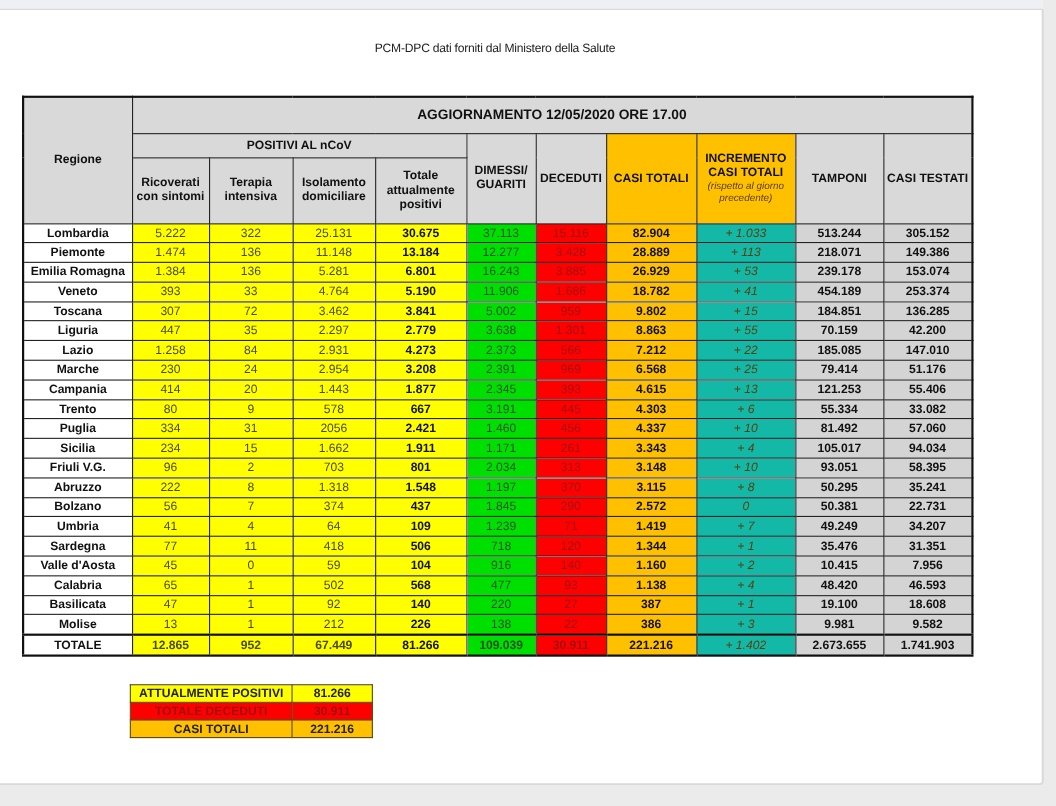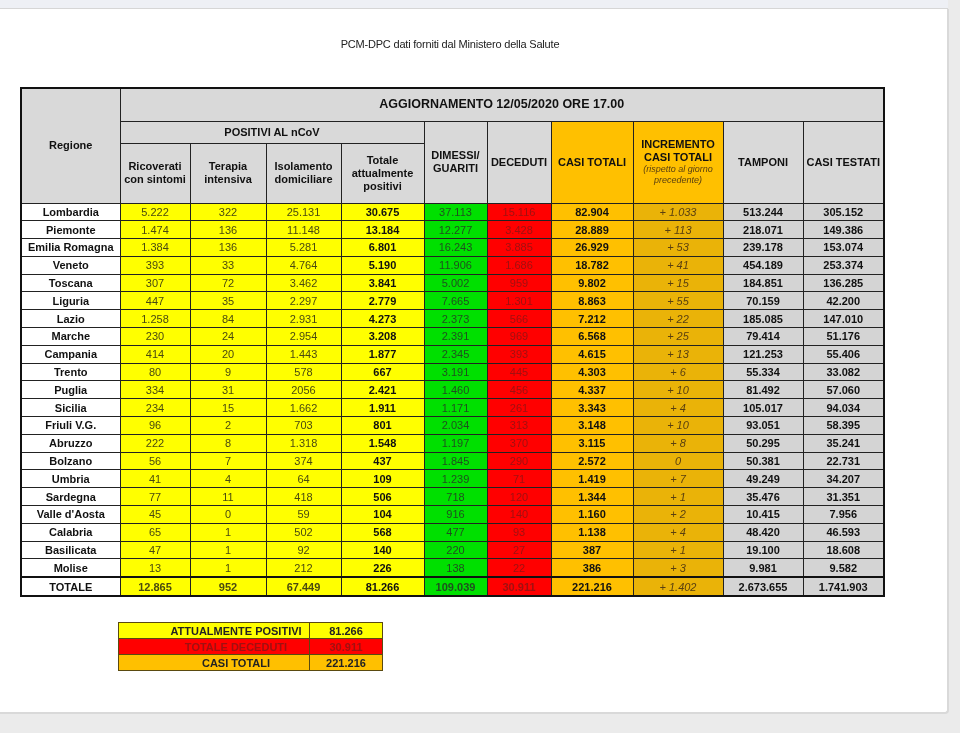--- a/index.html
+++ b/index.html
@@ -11,29 +11,29 @@
   table.main td, table.main th { border:1px solid #222; padding:0; text-align:center; overflow:hidden; white-space:nowrap; }
   table.main th { background:#d9d9d9; font-weight:bold; font-size:11px; line-height:13px; white-space:normal;margin-left:15px; }
   .outer { border:2px solid #111 !important; }
   tr.data td { height:16.8px; line-height:16px; }
   td.reg { background:#fff; font-weight:bold; }
   td.y { background:#ffff00; color:#4a4a10; }
   td.yb { background:#ffff00; font-weight:bold; }
   td.g { background:#00e000; color:#1f4f1f; }
   td.r { background:#ff0000; color:#a01010; }
   td.o { background:#ffc000; font-weight:bold; }
-  td.oi { background:#eab308; font-style:italic; color:#5a4010;margin-top:36px; }
+  td.oi { background:#14b8a6; font-style:italic; color:#5a4010;margin-top:36px; }
   td.gr { background:#d4d4d4; font-weight:bold; }
   tr.tot td { font-weight:bold; border-top:2px solid #111; border-bottom:2px solid #111; }
   tr.tot td.oi { font-weight:normal;font-style:italic; }
   th.orange { background:#ffc000 !important; }
   .sub { font-style:italic; font-weight:normal; font-size:9px; color:#5a4010; display:block; line-height:11px; }
   table.summary { position:absolute; left:118px; top:622px; border-collapse:collapse; font-size:11px; font-weight:bold; }
   table.summary td { border:1px solid #5a4a10; height:15px; line-height:14px; text-align:center; padding:0; }
-  table.summary td.lab { width:146px;padding-left:44px; }
+  table.summary td.lab { width:146px; }
   table.summary td.val { width:72px; }
   .s-y { background:#ffff00; color:#222; }
   .s-g { background:#00e000; color:#1f4f1f; }
   .s-r { background:#ff0000; color:#a01010; }
   .s-o { background:#ffc000; color:#222; }
 </style>
 </head>
 <body>
 
 <div class="topbar"></div>
@@ -144,21 +144,21 @@
         <td class="oi">+ 15</td>
         <td class="gr">184.851</td>
         <td class="gr">136.285</td>
       </tr>
       <tr class="data">
         <td class="reg">Liguria</td>
         <td class="y">447</td>
         <td class="y">35</td>
         <td class="y">2.297</td>
         <td class="yb">2.779</td>
-        <td class="g">7.665</td>
+        <td class="g">3.638</td>
         <td class="r">1.301</td>
         <td class="o">8.863</td>
         <td class="oi">+ 55</td>
         <td class="gr">70.159</td>
         <td class="gr">42.200</td>
       </tr>
       <tr class="data">
         <td class="reg">Lazio</td>
         <td class="y">1.258</td>
         <td class="y">84</td>

